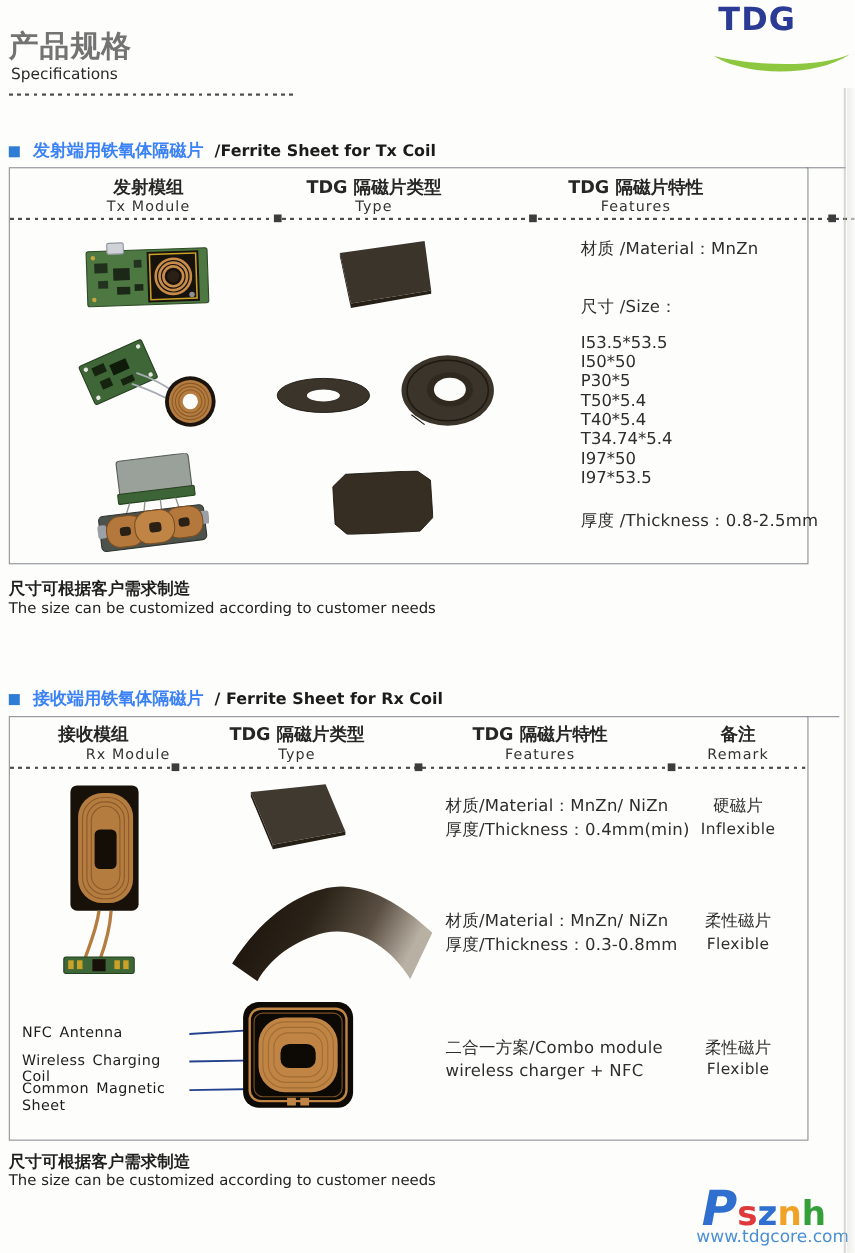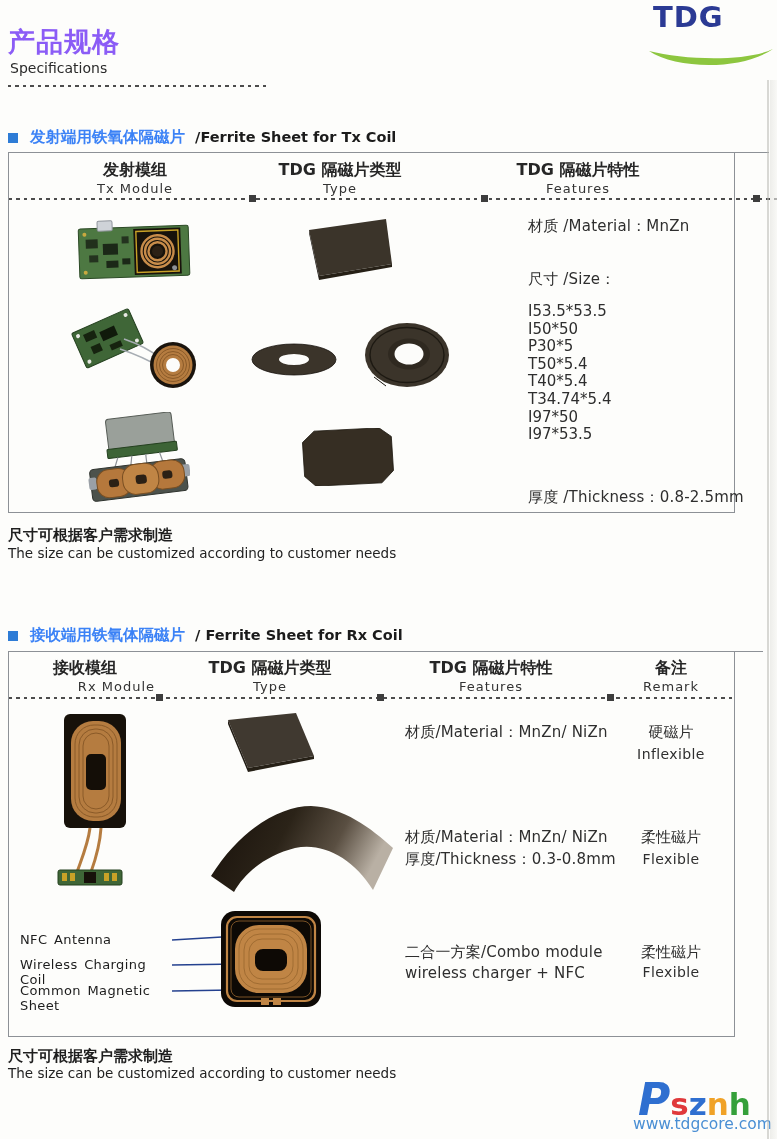--- a/index.html
+++ b/index.html
@@ -4,21 +4,21 @@
 <style>
   html,body{margin:0;padding:0;background:#ffffff;}
   .page{
     position:relative;width:777px;height:1139px;overflow:hidden;
     background:#fdfdfb;
     font-family:"DejaVu Sans","Liberation Sans",sans-serif;
     color:#2e2e2e;
   }
   .abs{position:absolute;}
   
-  .title-cn{font-size:27px;font-weight:600;color:#8b5cf6;letter-spacing:1px;}
+  .title-cn{font-size:27px;font-weight:600;color:#737373;letter-spacing:1px;}
   .title-en{font-size:14px;color:#2a2a2a;}
   .dotline{height:2px;background:repeating-linear-gradient(90deg,#4c4c4c 0 3.5px,transparent 3.5px 7.5px);}
   .logo-text{font-size:29px;font-weight:700;letter-spacing:1px;line-height:1;}
   
   .bullet{width:10px;height:10px;}
   .sec-title-cn{font-size:15.5px;font-weight:700;color:#3b82f6;}
   .sec-title-en{font-size:14.5px;font-weight:600;color:#1b1b1b;margin-left:5px;}
   
   .tbl{border:1px solid #8d9196;background:transparent;}
   .topline-ext{height:1px;background:#8d9196;}
@@ -176,21 +176,21 @@
   <div class="abs sizes" style="left:528px;top:303px;">
     <span>I53.5*53.5</span>
     <span>I50*50</span>
     <span>P30*5</span>
     <span>T50*5.4</span>
     <span>T40*5.4</span>
     <span>T34.74*5.4</span>
     <span>I97*50</span>
     <span>I97*53.5</span>
   </div>
-  <div class="abs feat" style="left:528px;top:488px;text-align:center;">厚度 /Thickness：0.8-2.5mm</div>
+  <div class="abs feat" style="left:528px;top:464px;text-align:center;">厚度 /Thickness：0.8-2.5mm</div>
 
   <div class="abs note-cn" style="left:8px;top:526px;">尺寸可根据客户需求制造</div>
   <div class="abs note-en" style="left:8px;top:545px;">The size can be customized according to customer needs</div>
 
   <div class="abs bullet" style="left: 8px; top: 631px; background-color: rgb(46, 124, 214);"></div>
   <div class="abs" style="left:30px;top:625px;white-space:nowrap;">
     <span class="sec-title-cn">接收端用铁氧体隔磁片</span>
     <span class="sec-title-en">/ Ferrite Sheet for Rx Coil</span>
   </div>
 
@@ -232,20 +232,21 @@
     <rect x="38" y="160" width="12" height="11" fill="#17110a"></rect>
   </svg>
 
   <svg class="abs" style="left:222px;top:710px;" width="94" height="64" viewBox="0 0 94 64">
     <polygon points="6,10 74,3 92,46 26,58" fill="#403930"></polygon>
     <polygon points="6,10 26,58 26,62 6,14" fill="#211c14"></polygon>
     <polygon points="26,58 92,46 92,49 26,62" fill="#262016"></polygon>
   </svg>
 
   <div class="abs feat" style="left:405px;top:723px;">材质/Material：MnZn/ NiZn</div>
+  <div class="abs feat" style="left:405px;top:745px;">厚度/Thickness：0.4mm(min)</div>
   <div class="abs remark-cn" style="left:615px;top:723px;width:112px;">硬磁片</div>
   <div class="abs remark-en" style="left:615px;top:746px;width:112px;">Inflexible</div>
 
   <svg class="abs" style="left:203px;top:798px;" width="196" height="94" viewBox="0 0 196 94">
     <defs>
       <linearGradient id="curvg" x1="0" y1="0" x2="1" y2="0.25">
         <stop offset="0" stop-color="#17100a"></stop>
         <stop offset="0.45" stop-color="#2b2318"></stop>
         <stop offset="0.75" stop-color="#5a4f42"></stop>
         <stop offset="1" stop-color="#b9b0a4"></stop>

